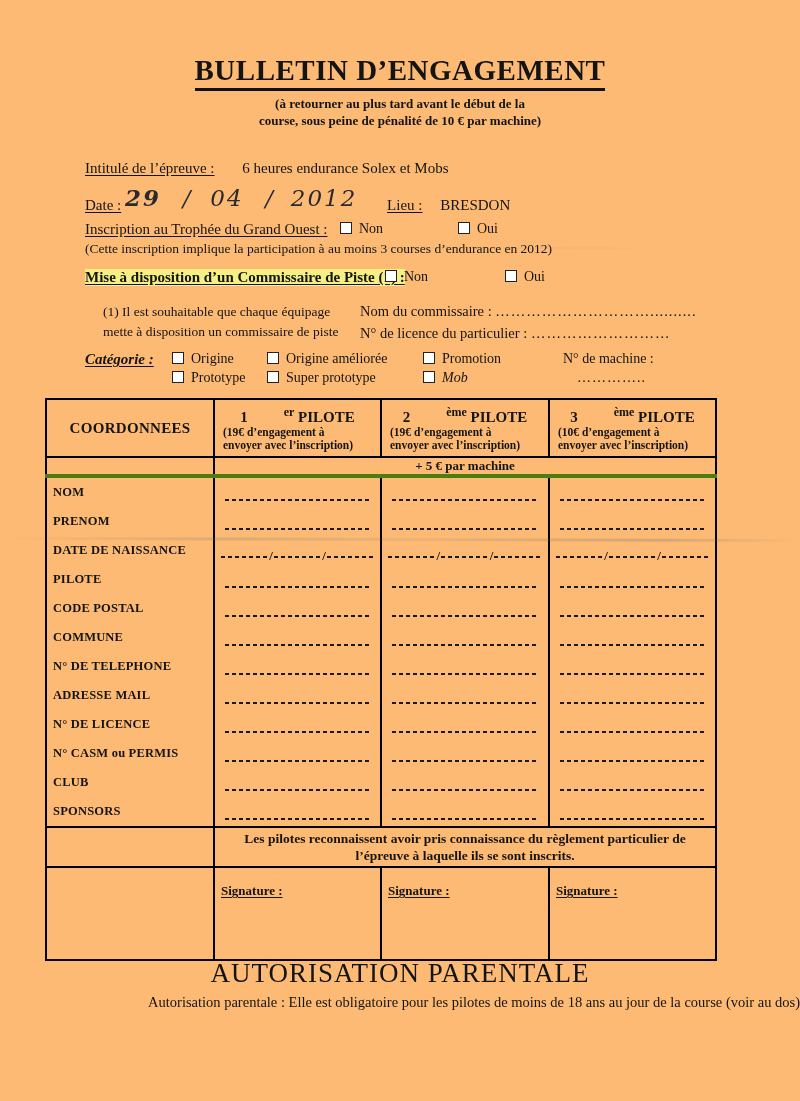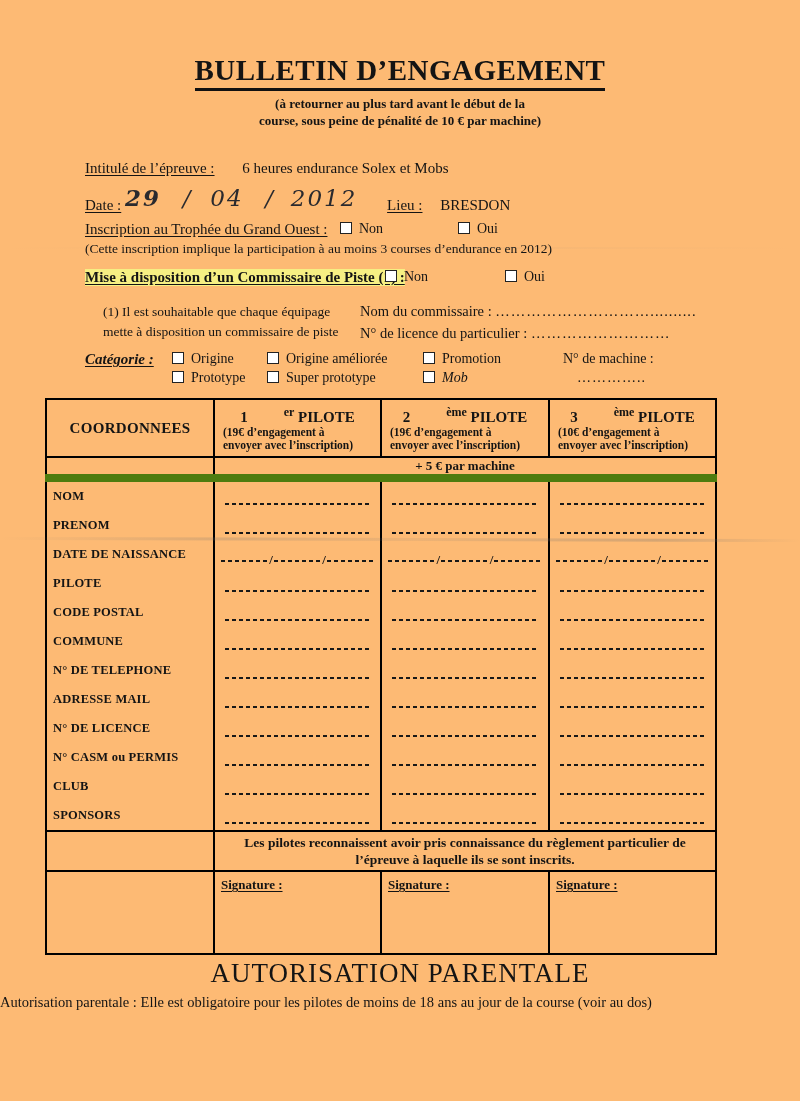--- a/index.html
+++ b/index.html
@@ -39,36 +39,36 @@
   }
   table.grid td, table.grid th {
     border-left:2px solid #000; border-right:2px solid #000;
     padding:0 6px; vertical-align:middle;
   }
   tr.hrow th { border-bottom:2px solid #000; height:52px; text-align:center; padding:2px 4px; }
   .coord-h { font-size:15px; font-weight:bold; letter-spacing:.3px; }
   .pilot-title { font-size:15px; font-weight:bold; }
   .pilot-title sup { font-size:12px;margin-left:36px; }
   .fee { font-size:11.5px; font-weight:bold; line-height:13px; text-align:left; padding-left:4px; }
-  tr.plus td { border-bottom:8px solid #4d7c0f; height:16px; text-align:center; font-weight:bold; font-size:13px; }
+  tr.plus td { border-bottom:4px solid #4d7c0f; height:16px; text-align:center; font-weight:bold; font-size:13px; }
   tr.drow td { height:29px; }
   td.rowlbl { font-size:12.5px; font-weight:bold; letter-spacing:.2px;margin-top:16px; }
   td.fillcell { }
   .dash { height:2px; background:repeating-linear-gradient(90deg,#181818 0 4px,transparent 4px 7px); margin:14px 4px 0 4px; }
   .datefill { display:flex; align-items:flex-end; margin-top:6px; }
   .datefill .dash { flex:1; margin:0; }
   .slash { font-weight:bold; font-size:13px; line-height:8px; padding:0 1px; position:relative; top:2px; }
   tr.reglement td { border-top:2px solid #000; border-bottom:2px solid #000; height:38px; }
   .regl-text { font-size:13.5px; font-weight:bold; text-align:center; line-height:17px; }
-  tr.sigrow td { height:78px; vertical-align:top; padding-top:3px; }
+  tr.sigrow td { height:78px; vertical-align:top; padding-top:13px; }
   .sig-label { font-size:13px; font-weight:bold; text-decoration:underline; text-underline-offset:2px; }
   
   .autorisation { position:absolute; top:958px; left:0; right:0; text-align:center;
     font-size:27px; letter-spacing:1px; }
-  .footer-text { position:absolute; top:994px; left:0; right:8px; text-align:left; font-size:14.5px; }
+  .footer-text { position:absolute; top:994px; left:0; right:0; text-align:right; font-size:14.5px; }
   
   .crease { position:absolute; top:538px; left:0; width:800px; height:3px; pointer-events:none;
     background:linear-gradient(90deg, rgba(110,110,110,0) 0%, rgba(110,110,110,.22) 28%,
       rgba(110,110,110,.10) 52%, rgba(110,110,110,.28) 82%, rgba(110,110,110,0) 100%);
     transform:rotate(.15deg); }
   .crease2 { position:absolute; top:247px; left:0; width:800px; height:2px; pointer-events:none;
     background:linear-gradient(90deg, rgba(120,120,120,0) 0%, rgba(120,120,120,.07) 50%, rgba(120,120,120,0) 100%); }
 </style>
 </head>
 <body>

